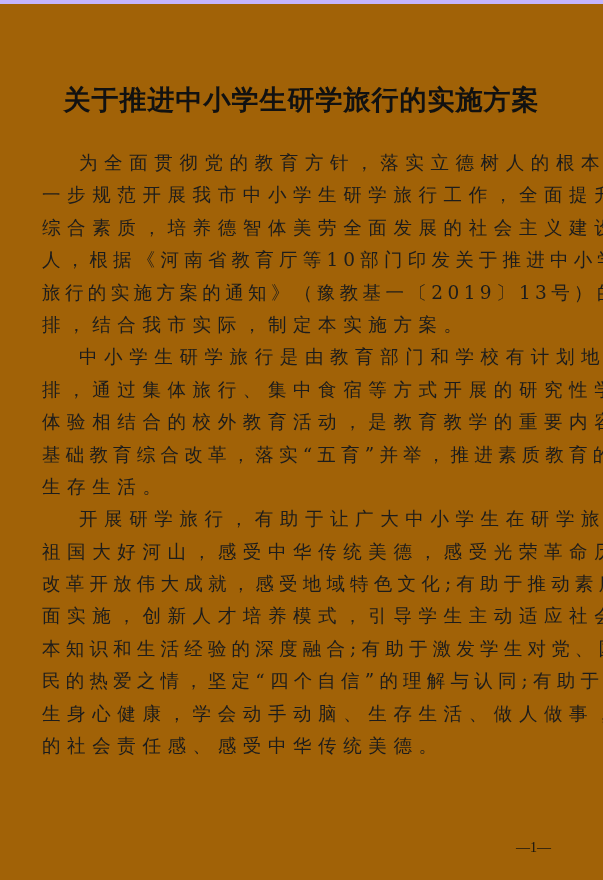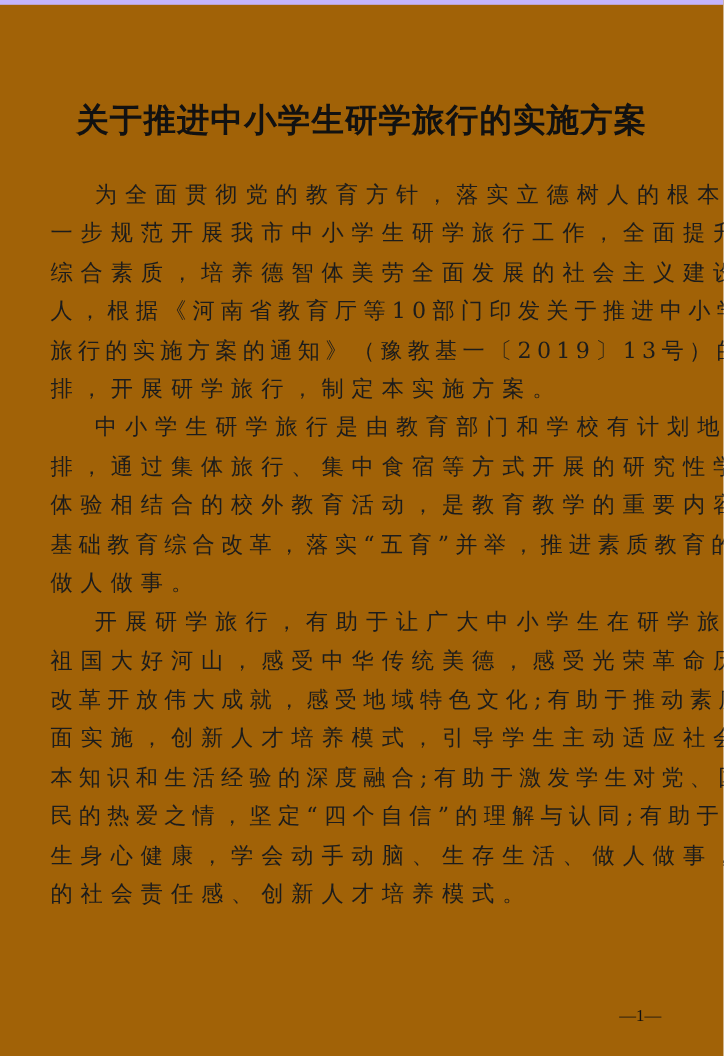--- a/index.html
+++ b/index.html
@@ -76,38 +76,38 @@
   <div class="title">关于推进中小学生研学旅行的实施方案</div>
 
   <div class="body">
 
     <div>
       <div class="line indent">为全面贯彻党的教育方针，落实立德树人的根本任务，进</div>
       <div class="line">一步规范开展我市中小学生研学旅行工作，全面提升中小学生</div>
       <div class="line">综合素质，培养德智体美劳全面发展的社会主义建设者和接班</div>
       <div class="line tight">人，根据《河南省教育厅等10部门印发关于推进中小学生研学</div>
       <div class="line tighter">旅行的实施方案的通知》（豫教基一〔2019〕13号）的工作安</div>
-      <div class="line">排，开展研学旅行，制定本实施方案。</div>
+      <div class="line">排，结合我市实际，制定本实施方案。</div>
     </div>
 
 
     <div>
       <div class="line indent">中小学生研学旅行是由教育部门和学校有计划地组织安</div>
       <div class="line">排，通过集体旅行、集中食宿等方式开展的研究性学习和旅行</div>
       <div class="line">体验相结合的校外教育活动，是教育教学的重要内容，是深化</div>
       <div class="line tight">基础教育综合改革，落实“五育”并举，推进素质教育的一项</div>
-      <div class="line">做人做事。</div>
+      <div class="line">生存生活。</div>
     </div>
 
     <div>
       <div class="line indent">开展研学旅行，有助于让广大中小学生在研学旅行中感受</div>
       <div class="line">祖国大好河山，感受中华传统美德，感受光荣革命历史，感受</div>
       <div class="line tight">改革开放伟大成就，感受地域特色文化;有助于推动素质教育全</div>
       <div class="line">面实施，创新人才培养模式，引导学生主动适应社会，促进书</div>
       <div class="line tight">本知识和生活经验的深度融合;有助于激发学生对党、国家、人</div>
       <div class="line tight">民的热爱之情，坚定“四个自信”的理解与认同;有助于促进学</div>
       <div class="line">生身心健康，学会动手动脑、生存生活、做人做事，培养学生</div>
-      <div class="line">的社会责任感、创新人才培养模式。</div>
+      <div class="line">的社会责任感、感受中华传统美德。</div>
     </div>
   </div>
 
   <div class="page-number">—1—</div>
 </div>
 
 </body></html>

